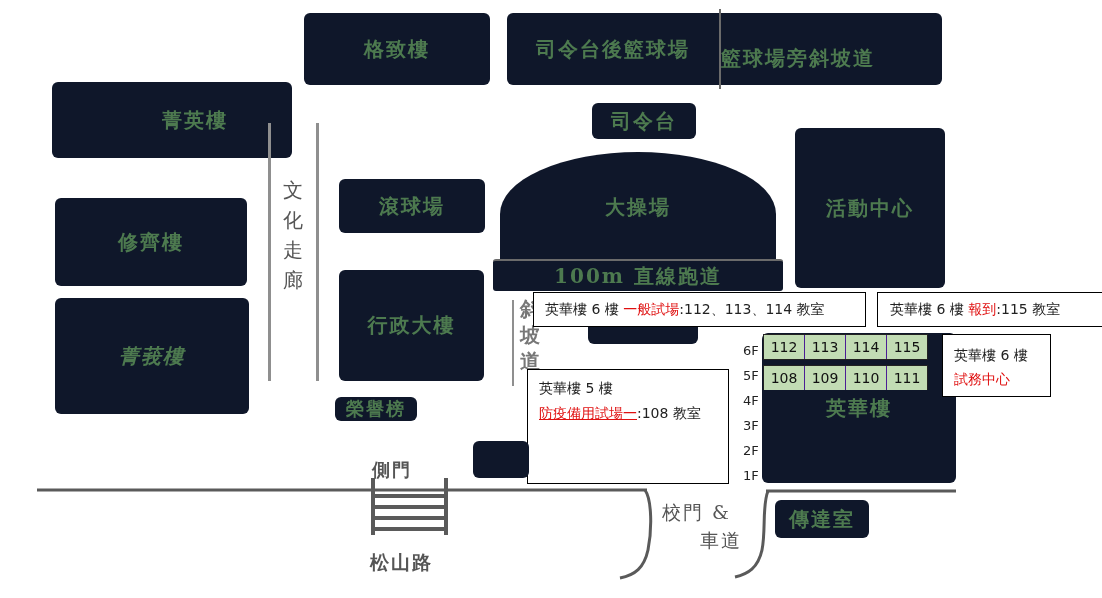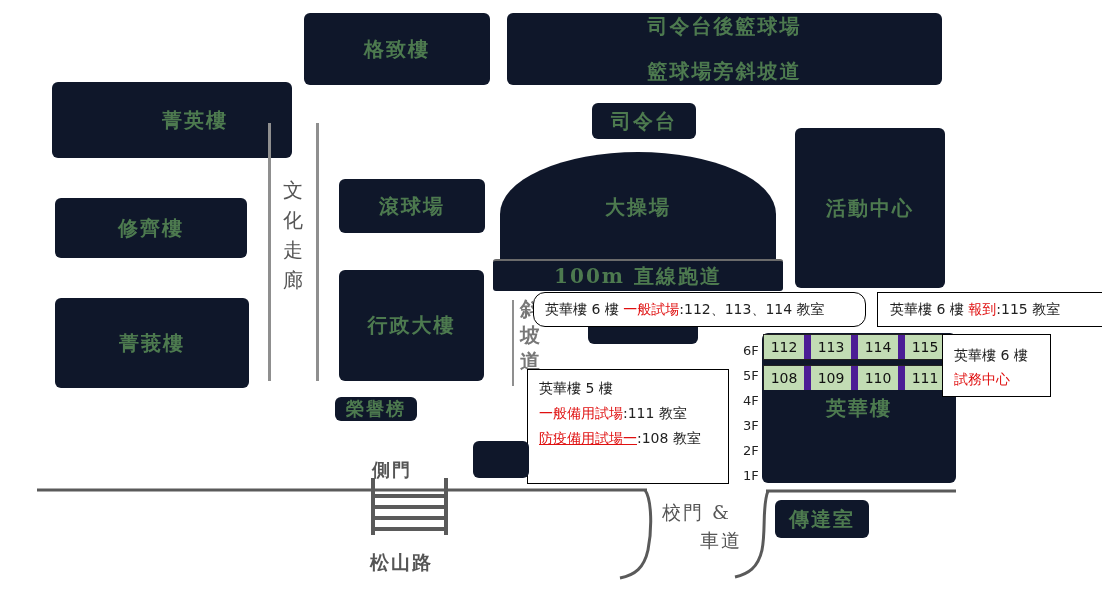--- a/index.html
+++ b/index.html
@@ -13,43 +13,43 @@
   .vtext { position:absolute; color:#555; font-family:"DejaVu Serif", serif;
            font-size:20px; line-height:30px; width:24px; text-align:center; }
   .plain { position:absolute; color:#555; font-family:"DejaVu Serif", serif;
            font-size:20px; font-weight:bold; letter-spacing:2px; }
   .callout { position:absolute; background:#fff; border:1px solid #000;
              font-size:14px; color:#222; box-sizing:border-box; }
   .red { color:#e01010; }
   .rooms { position:absolute; display:flex; border:1px solid #222;
            background:#c2dcb4; }
   .rooms span { width:40px; height:24px; line-height:24px; text-align:center;
-                font-size:14px; color:#111; border-right:7px solid #4c1d95; }
+                font-size:14px; color:#111; border-right:1px solid #4c1d95; }
   .rooms span:last-child { border-right:none; }
   .floor { position:absolute; font-size:13px; color:#222; left:743px; }
 </style>
 </head>
 <body>
 
 <div class="blk" style="left:304px;top:13px;width:186px;height:72px;">
     <span>格致樓</span>
   </div>
-<div class="blk" style="left:507px;top:13px;width:435px;height:72px;justify-content:flex-start;flex-direction:column;">
+<div class="blk" style="left:507px;top:13px;width:435px;height:72px;justify-content:flex-start;">
   <span style="width:212px;text-align:center;">司令台後籃球場</span>
   <span style="width:2px;height:80px;background:#6b6b6b;"></span>
-  <span style="flex:1;text-align:right;margin-top:18px;">籃球場旁斜坡道</span>
+  <span style="flex:1;text-align:left;margin-top:18px;">籃球場旁斜坡道</span>
 </div>
 
 <div class="blk" style="left:52px;top:82px;width:194px;height:76px;padding-left:46px;">
     <span>菁英樓</span>
   </div>
-<div class="blk" style="left:55px;top:198px;width:192px;height:60px;">
+<div class="blk" style="left:55px;top:198px;width:192px;height:88px;">
     <span>修齊樓</span>
   </div>
-<div class="blk" style="left:55px;top:298px;width:194px;height:90px;">
+<div class="blk" style="left:55px;top:298px;width:194px;height:116px;font-style:italic;">
     <span>菁莪樓</span>
   </div>
 
 <div class="vline" style="left:268px;top:123px;height:258px;"></div>
 <div class="vline" style="left:316px;top:123px;height:258px;"></div>
 <div class="vtext" style="left:281px;top:175px;">
   <div>文</div>
   <div>化</div>
   <div>走</div>
   <div>廊</div>
@@ -104,33 +104,32 @@
   <span>114</span>
   <span>115</span>
 </div>
 <div class="rooms" style="left:763px;top:365px;border-bottom:none;">
   <span>108</span>
   <span>109</span>
   <span>110</span>
   <span>111</span>
 </div>
 
-<div class="callout" style="left:533px;top:292px;width:333px;height:35px;padding:8px 0 0 11px;border-radius:12px;">
+<div class="callout" style="left:533px;top:292px;width:333px;height:35px;padding:8px 0 0 11px;">
   <span>英華樓 6 樓 </span><span class="red">一般試場</span><span>:112、113、114 教室</span>
 </div>
 <div class="callout" style="left:877px;top:292px;width:266px;height:35px;padding:8px 0 0 12px;">
   <span>英華樓 6 樓 </span><span class="red">報到</span><span>:115 教室</span>
 </div>
 <div class="callout" style="left:942px;top:334px;width:109px;height:63px;padding:8px 0 0 11px;line-height:24px;">
   <div>英華樓 6 樓</div>
   <div class="red">試務中心</div>
 </div>
 <div class="callout" style="left:527px;top:369px;width:202px;height:115px;padding:6px 0 12px 11px;line-height:25px;">
   <div>英華樓 5 樓</div>
-  <div><span class="red">一般備用試場</span><span>:111 教室</span></div>
   <div><span class="red" style="text-decoration:underline;">防疫備用試場一</span><span>:108 教室</span></div>
 </div>
 
 <div class="blk" style="left:473px;top:441px;width:56px;height:37px;"></div>
 
 <div class="plain" style="left:372px;top:458px;font-size:18px;">側門</div>
 
 <svg style="position:absolute;left:0;top:0;" width="1102" height="598">
   <line x1="37" y1="490" x2="647" y2="490" stroke="#5a5a5a" stroke-width="3"></line>
   <line x1="766" y1="491" x2="956" y2="491" stroke="#5a5a5a" stroke-width="3"></line>

